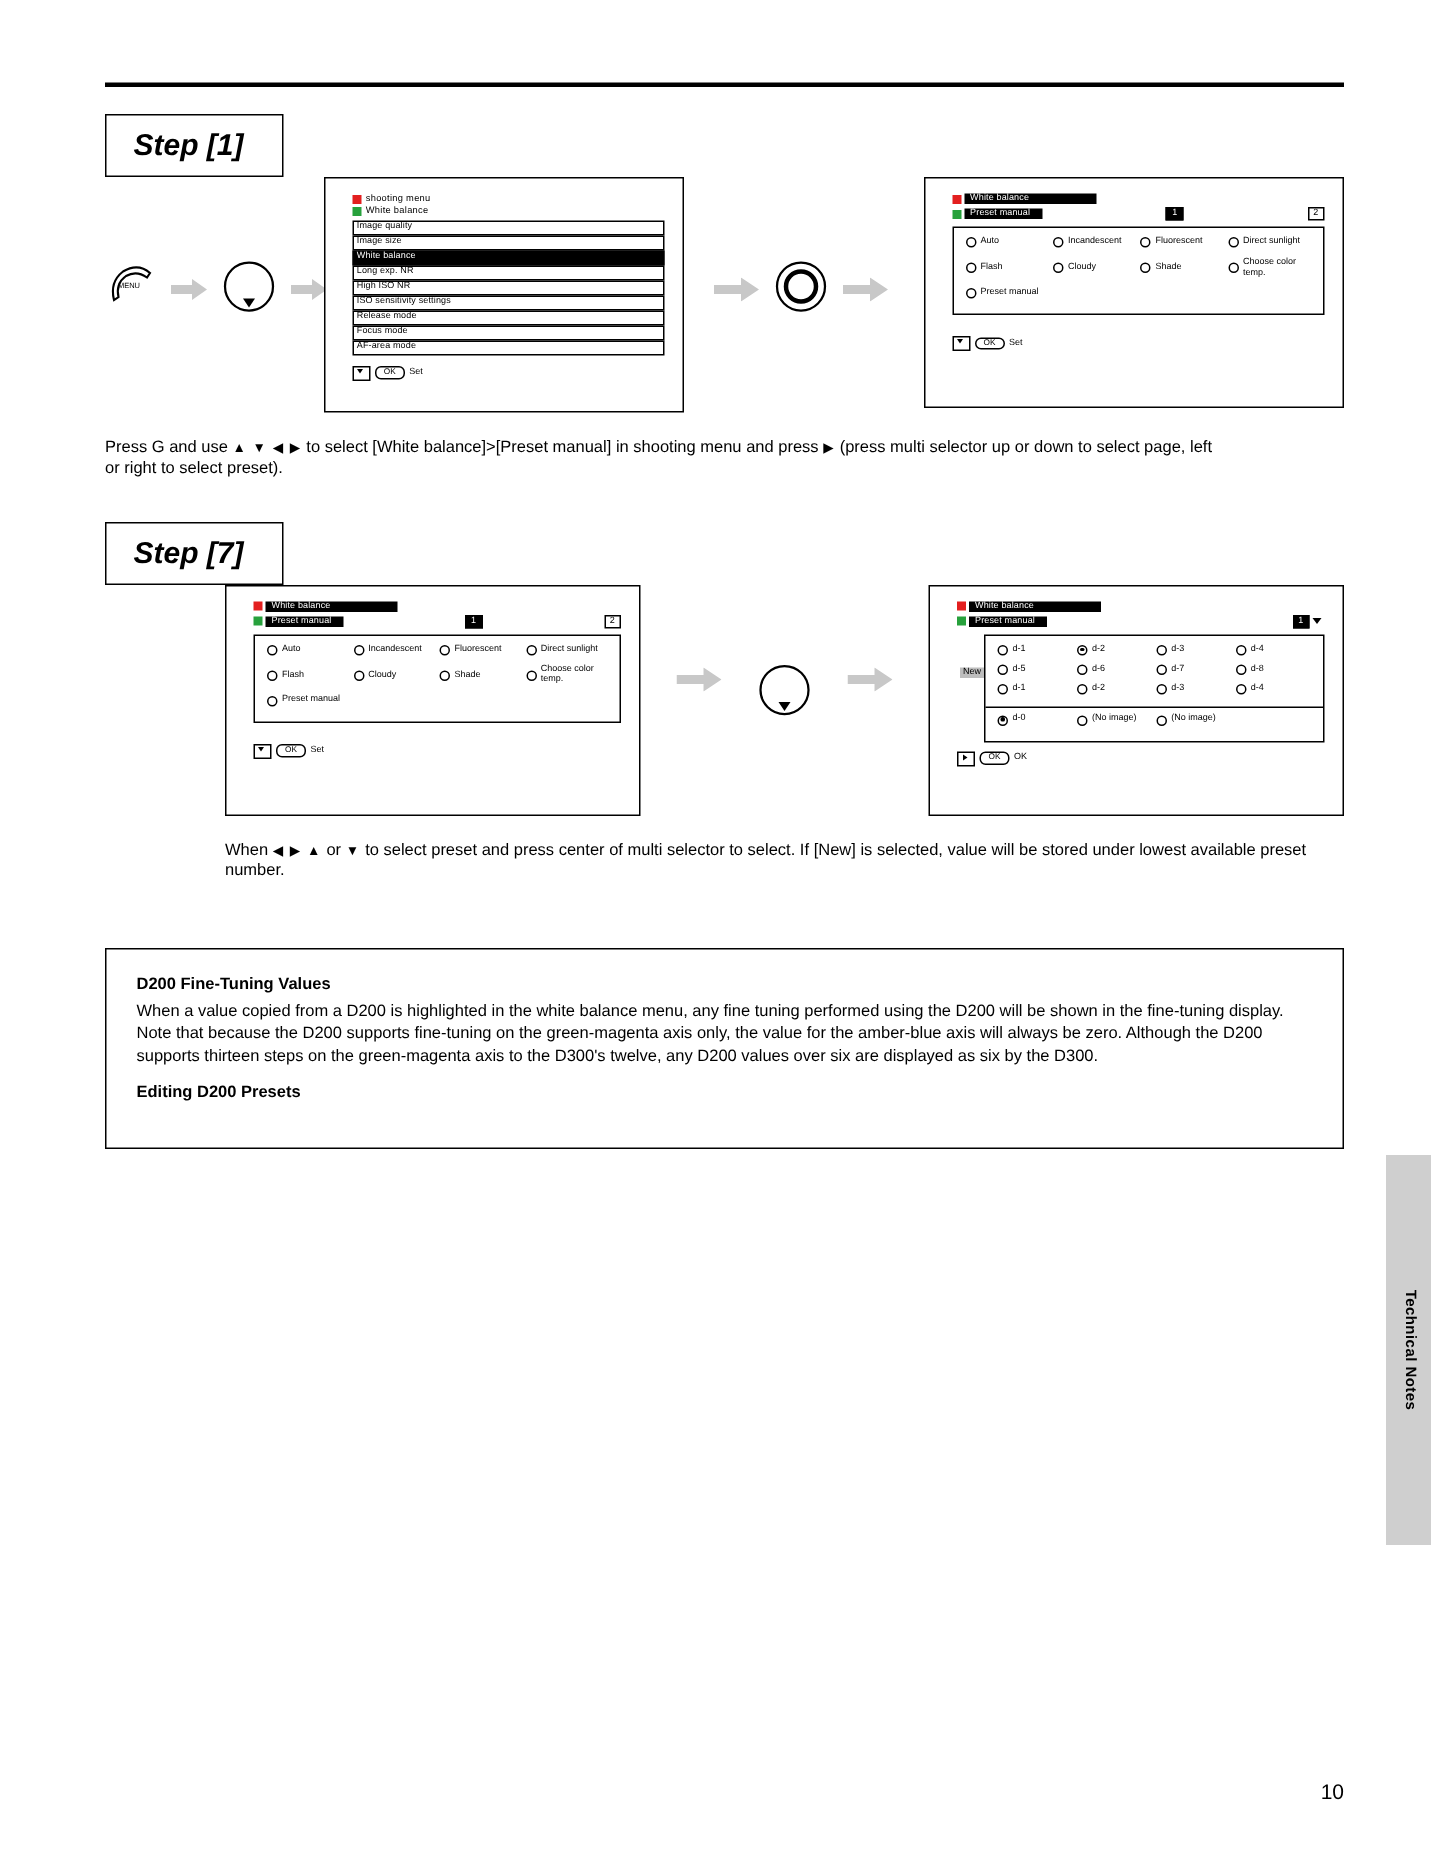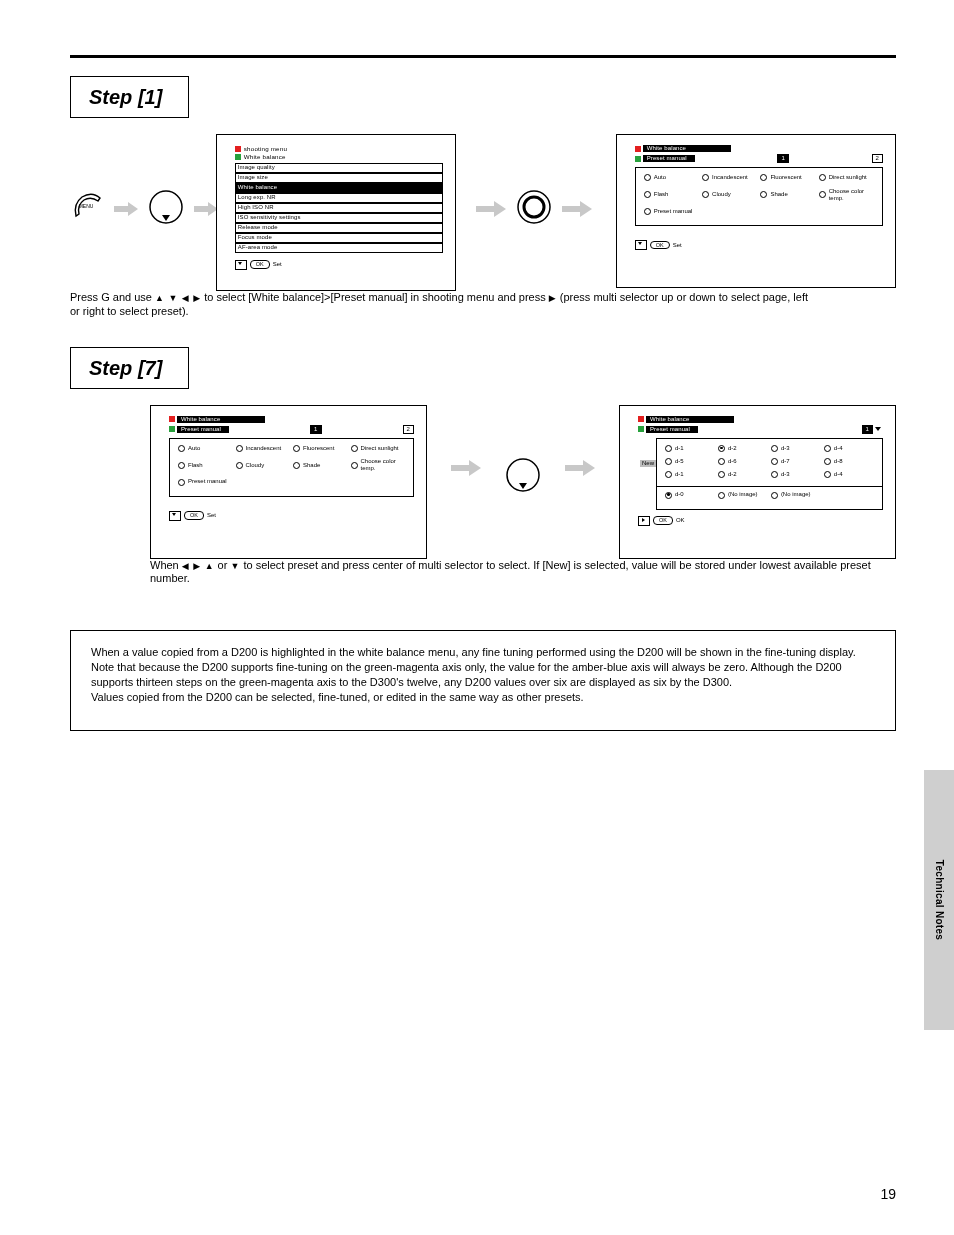--- a/index.html
+++ b/index.html
@@ -15,21 +15,21 @@
     line-height:1.2;
   }
   .hr-top{border-top:3px solid #000;margin-bottom:18px}
   .step-box{
     display:inline-block;
     border:1px solid #000;
     padding:8px 26px 8px 18px;
     font-size:20px;
     font-style:italic;
     font-weight:600;
-    margin-bottom:16px;
+    margin-bottom:0;
   }
   .step-row{display:flex;align-items:flex-start}
   .icon-col{display:flex;align-items:center;margin-right:4px;min-width:130px}
   .dpad{width:36px;height:36px}
   .dpad circle{fill:#fff;stroke:#000;stroke-width:1.5}
   .ring-icon svg circle:nth-child(1){fill:#fff;stroke:#000;stroke-width:1.5}
   .ring-icon svg circle:nth-child(2){fill:#fff;stroke:#000;stroke-width:3}
   .menu-screen{
     width:265px;height:150px;
     border:1px solid #000;
@@ -69,21 +69,21 @@
   .sel-header .half.short{padding-right:8px}
   .sel-header .page{margin-left:auto;border:.5px solid #000;padding:0 3px}
   .sel-header .page.sel{background:#000;color:#fff}
   .tri-down{display:inline-block;width:0;height:0;border-left:3px solid transparent;border-right:3px solid transparent;border-top:4px solid #000;vertical-align:middle;margin:0 2px}
   .opt-box{border:.5px solid #000;margin-top:4px;padding:6px 8px 4px}
   .opt-row{display:flex;justify-content:space-between}
   .opt-cell{width:24%;display:flex;align-items:center;font-size:6px;margin-bottom:6px}
   .radio{width:5px;height:5px;border:.6px solid #000;border-radius:50%;margin-right:3px;flex-shrink:0}
   .radio.on::after{content:"";display:block;width:2.5px;height:2.5px;background:#000;border-radius:50%;margin:.6px auto 0}
   .newline-label{background:#bdbdbd;font-size:6px;padding:0 2px;position:absolute}
-  .caption{font-size:11px;margin-top:0;line-height:1.25;max-width:740px}
+  .caption{font-size:11px;margin-top:17px;line-height:1.25;max-width:740px}
   .caption .glyphs{font-size:9px;letter-spacing:1px}
   .big-box{
     border:1px solid #000;
     padding:14px 20px 26px;
     font-size:11px;
     line-height:1.35;
     margin-top:44px;
   }
   .big-box h4{margin:2px 0 3px;font-size:11px;font-weight:bold}
   .page-num{position:absolute;bottom:32px;right:58px;font-size:14px}
@@ -452,23 +452,24 @@
     </div>
   </div>
 
 </div>
 
 <div class="caption" style="margin-left:80px">
   <span>When </span><span class="glyphs">◀ ▶ ▲</span><span> or </span><span class="glyphs">▼</span><span> to select preset and press center of multi selector to select.  If [New] is selected, value will be stored under lowest available preset number.</span>
 </div>
 
 <div class="big-box">
+  <h4>D200 Fine-Tuning Values</h4>
   <div>When a value copied from a D200 is highlighted in the white balance menu, any fine tuning performed using the D200 will be shown in the fine-tuning display.  Note that because the D200 supports fine-tuning on the green-magenta axis only, the value for the amber-blue axis will always be zero.  Although the D200 supports thirteen steps on the green-magenta axis to the D300's twelve, any D200 values over six are displayed as six by the D300.</div>
-  <div>Values copied from the D200 can be selected, fine-tuned, or edited in the same way as other presets.</div>
+  <h4 style="margin-top:10px">Editing D200 Presets</h4>
 </div>
 
 <div class="side-tab">
     <span>Technical Notes</span>
   </div>
-<div class="page-num">19</div>
+<div class="page-num">10</div>
 
 
 
 
 </body></html>

